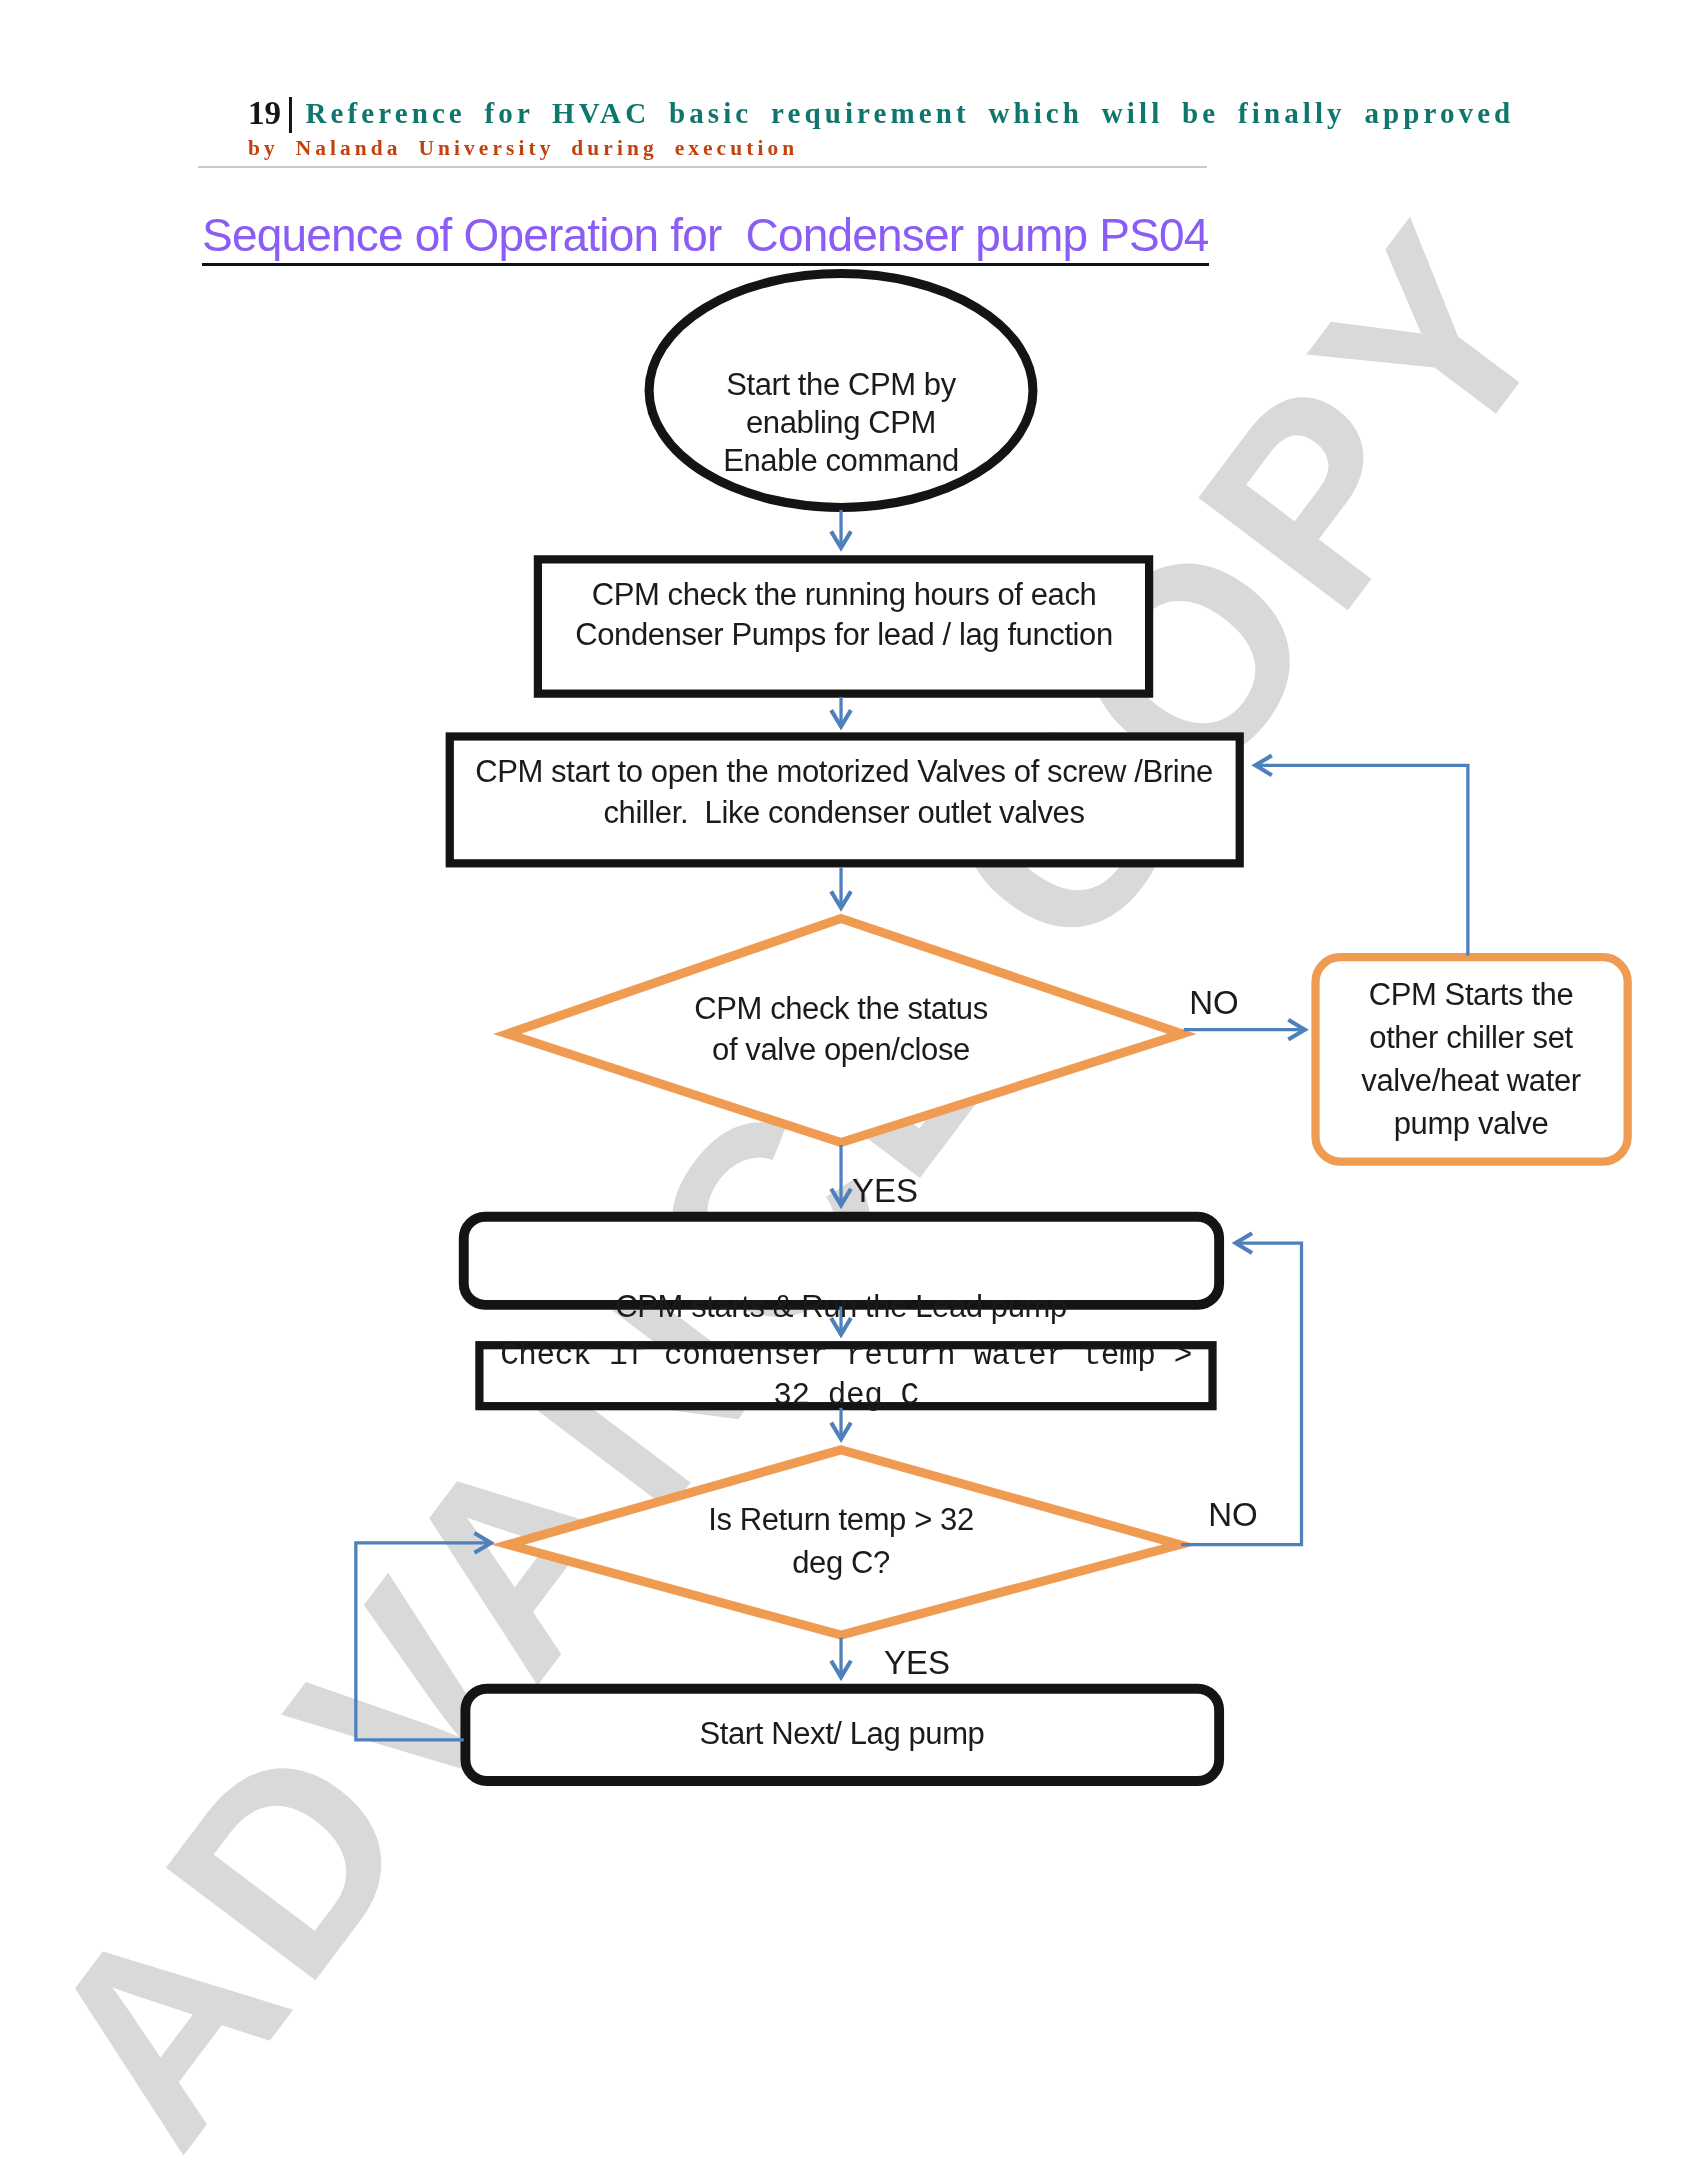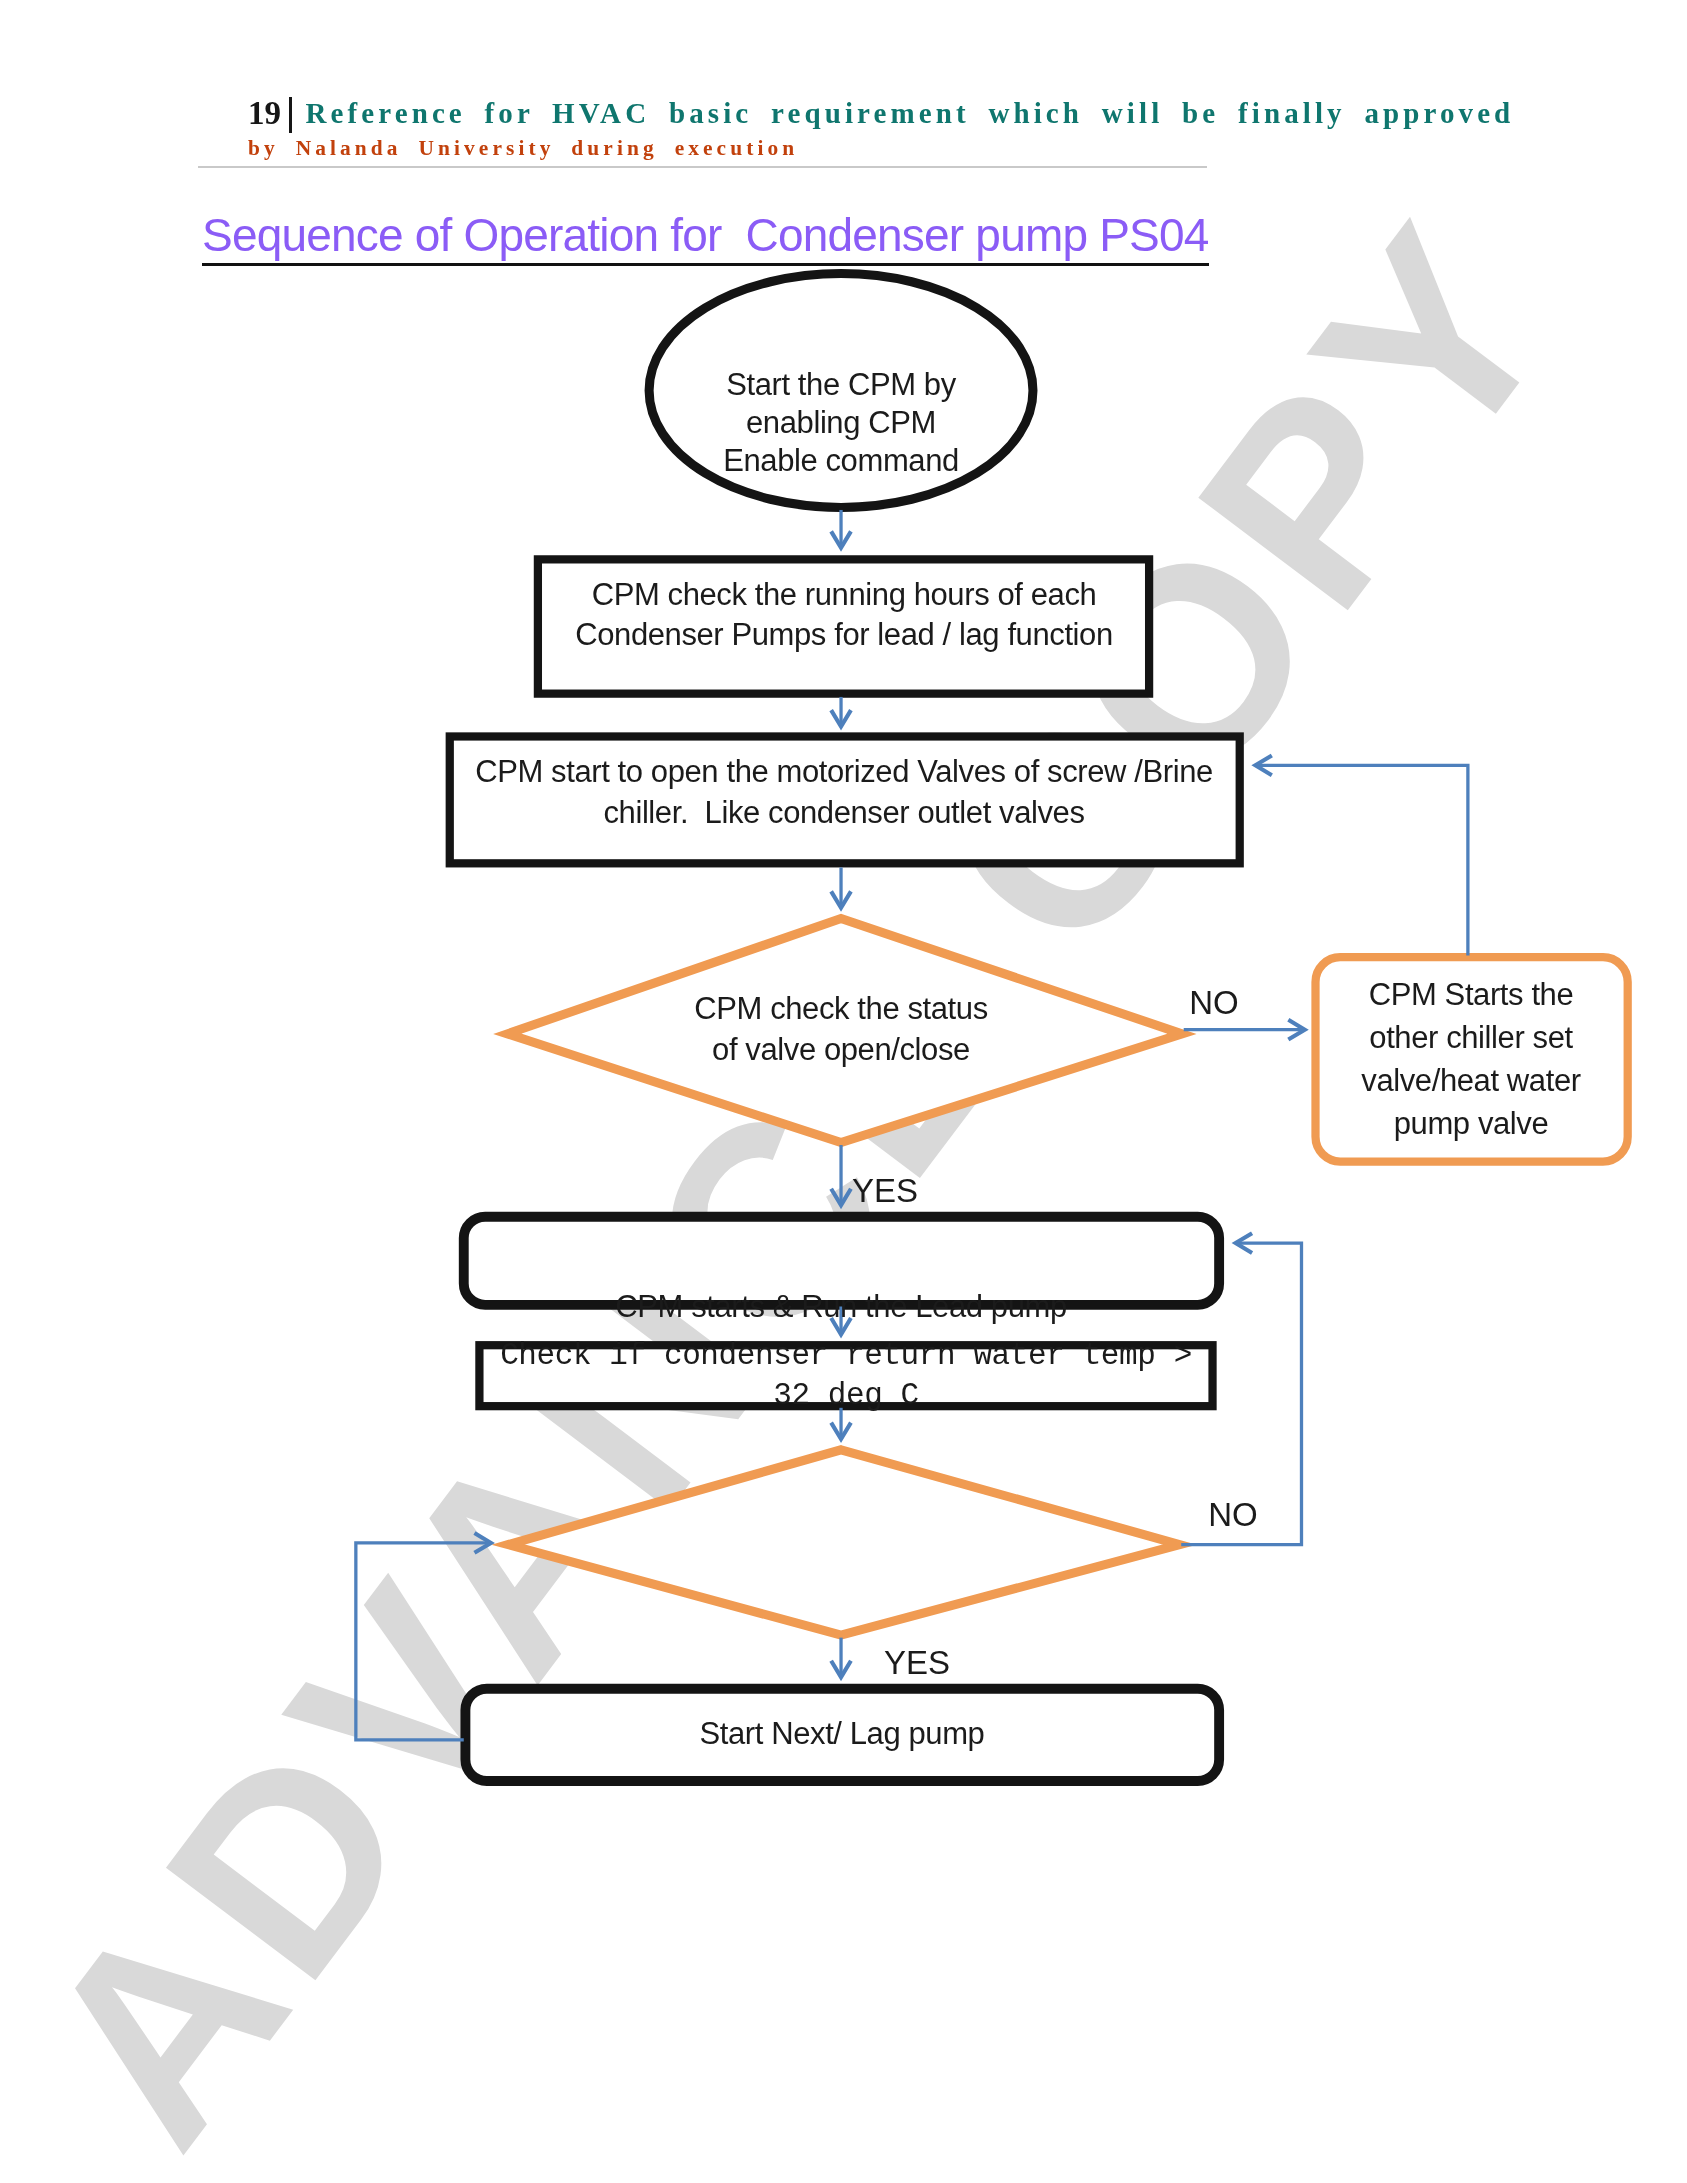--- a/index.html
+++ b/index.html
@@ -143,20 +143,22 @@
 
   <div class="node-text center-anchor" style="left:1471px;top:1059px;width:297px;line-height:43px;">CPM Starts the
 other chiller set
 valve/heat water
 pump valve</div>
 
   <div class="node-text center-anchor" style="left:841px;top:1307px;width:725px;">CPM starts &amp; Run the Lead pump</div>
 
   <div class="node-text center-anchor" style="left:846px;top:1376px;width:733px;font-family:Liberation Mono, monospace;">Check if condenser return water temp &gt; 32 deg C</div>
 
+  <div class="node-text center-anchor" style="left:841px;top:1541px;width:494px;line-height:43px;">Is Return temp &gt; 32
+deg C?</div>
 
   <div class="node-text center-anchor" style="left:842px;top:1734px;width:725px;text-align:center;">Start Next/ Lag pump</div>
 
   <div class="flow-label" style="left:1214px;top:1003px;">NO</div>
   <div class="flow-label" style="left:885px;top:1191px;">YES</div>
   <div class="flow-label" style="left:1233px;top:1515px;">NO</div>
   <div class="flow-label" style="left:917px;top:1663px;">YES</div>
 
 </div>
 

